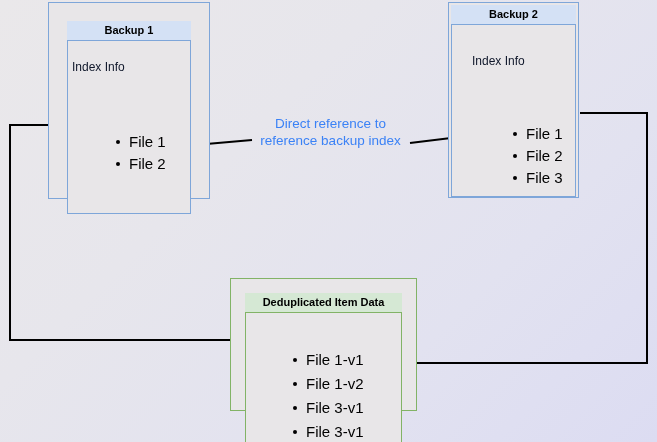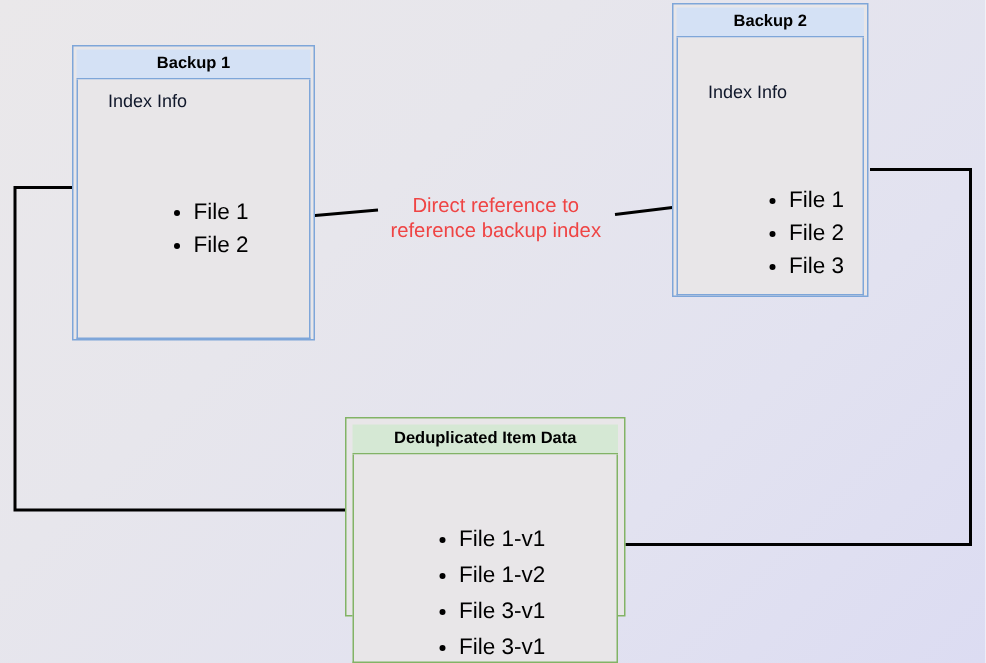--- a/index.html
+++ b/index.html
@@ -33,23 +33,23 @@
   
   .box.blue{border:1px solid #7ea6d9;background:#e8e6e8;}
   .box.blue .hdr{background:#d4e1f5;border-bottom:1px solid #7ea6d9;height:20px;}
   .box.blue .body{border:1px solid #7ea6d9;border-top:none;}
 
   
   .box.green{border:1px solid #82b366;background:#e8e6e8;}
   .box.green .hdr{background:#d5e8d4;border-bottom:1px solid #82b366;height:20px;}
   .box.green .body{border:1px solid #82b366;border-top:none;}
 
-  #backup1{left:48px;top:2px;width:162px;height:197px;padding:2px;margin-top:28px;}
+  #backup1{left:48px;top:2px;width:162px;height:197px;padding:18px;}
   #backup2{left:448px;top:2px;width:131px;height:196px;padding:2px;}
-  #dedup  {left:230px;top:278px;width:187px;height:133px;padding:4px;}
+  #dedup  {left:230px;top:278px;width:187px;height:133px;padding:14px;}
 
   .index-label{
     position:absolute;
     font-size:12px;color:#0f172a;white-space:nowrap;
   }
   #b1-index{left:72px;top:60px;}
   #b2-index{left:472px;top:54px;}
 
   ul.filelist{
     position:absolute;margin:16px;padding:0;list-style:none;
@@ -62,22 +62,22 @@
     content:"";position:absolute;left:2px;top:9px;
     width:4px;height:4px;border-radius:50%;background:#000;
   }
   #b1-files{left:98px;top:115px;}
   #b2-files{left:495px;top:107px;}
   #dd-files{left:275px;top:332px;}
   #dd-files li{line-height:24px;}
   #dd-files li::before{top:10px;}
 
   .caption{
-    position:absolute;left:248px;top:128px;width:165px;
-    text-align:center;font-size:13.5px;color:#ef4444;line-height:17px;
+    position:absolute;left:248px;top:115px;width:165px;
+    text-align:center;font-size:13.5px;color:#3b82f6;line-height:17px;
   }
 
   svg.wires{position:absolute;left:0;top:0;width:657px;height:442px;pointer-events:none;}
 </style>
 </head>
 <body>
 
 <div class="canvas">
 
   <svg class="wires" viewBox="0 0 657 442">

